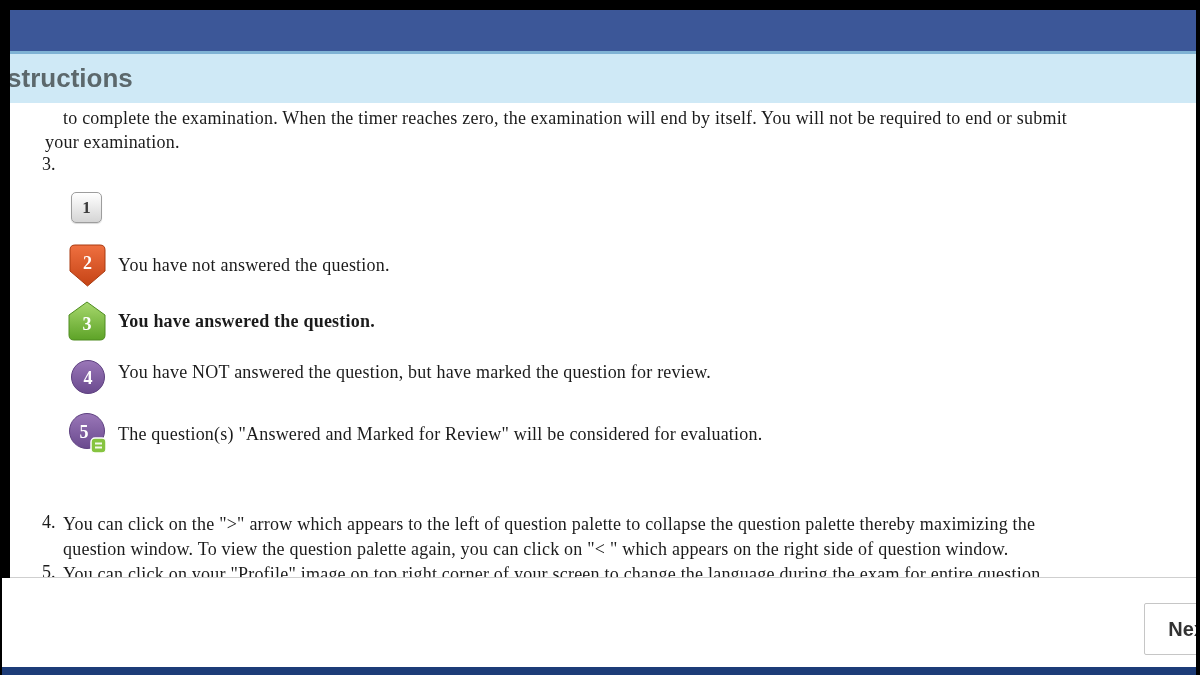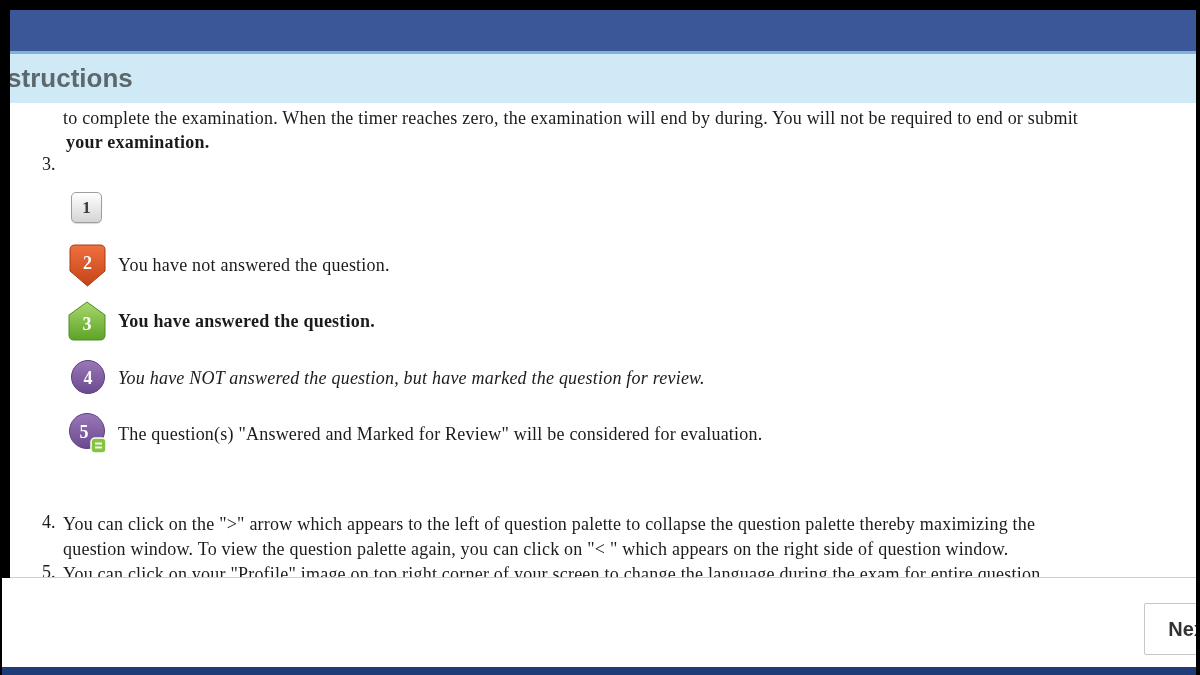--- a/index.html
+++ b/index.html
@@ -56,22 +56,22 @@
 <div class="frame">
 
   <div class="header-dark"></div>
   <div class="header-rule"></div>
   <div class="header-light">
     <div class="header-title">Instructions</div>
   </div>
 
   <div class="content">
 
-    <div class="line" style="left:63px; top:3px;">to complete the examination. When the timer reaches zero, the examination will end by during. You will not be required to end or submit</div>
-    <div class="line" style="left:66px; top:27px;font-weight:bold;">your examination.</div>
+    <div class="line" style="left:63px; top:3px;">to complete the examination. When the timer reaches zero, the examination will end by itself. You will not be required to end or submit</div>
+    <div class="line" style="left:45px; top:27px;">your examination.</div>
     <div class="marker" style="left:42px; top:51px;">3.</div>
 
     <div class="legend-icon" style="left:71px; top:89px;">
       <div class="icon-box">
           <span>1</span>
         </div>
     </div>
 
     <div class="legend-icon" style="left:69px; top:141px;">
       <svg width="37" height="43" viewBox="0 0 37 43">
@@ -106,21 +106,21 @@
         <defs>
             <linearGradient id="gPurple" x1="0" y1="0" x2="0" y2="1">
           <stop offset="0" stop-color="#9a77b8"></stop>
               <stop offset="1" stop-color="#6a4a8e"></stop>
         </linearGradient>
           </defs>
         <circle cx="18" cy="18" r="16.5" fill="url(#gPurple)" stroke="#5e4180" stroke-width="1"></circle>
         <text x="18" y="25" text-anchor="middle" font-size="18" fill="#ffffff">4</text>
       </svg>
     </div>
-    <div class="line" style="left:118px; top:263px;font-style:italic;">You have NOT answered the question, but have marked the question for review.</div>
+    <div class="line" style="left:118px; top:257px;">You have NOT answered the question, but have marked the question for review.</div>
 
     <div class="legend-icon" style="left:68px; top:309px;">
       <svg width="42" height="44" viewBox="0 0 42 44">
         <circle cx="19" cy="19" r="17.5" fill="url(#gPurple)" stroke="#5e4180" stroke-width="1"></circle>
         <text x="16" y="26" text-anchor="middle" font-size="18" fill="#ffffff">5</text>
         <rect x="23" y="26" width="15" height="15" rx="4" fill="#86c440" stroke="#ffffff" stroke-width="1.5"></rect>
         <rect x="27" y="30.5" width="7" height="2" fill="#ffffff" opacity="0.9"></rect>
         <rect x="27" y="34.5" width="7" height="2" fill="#ffffff" opacity="0.9"></rect>
       </svg>
     </div>

